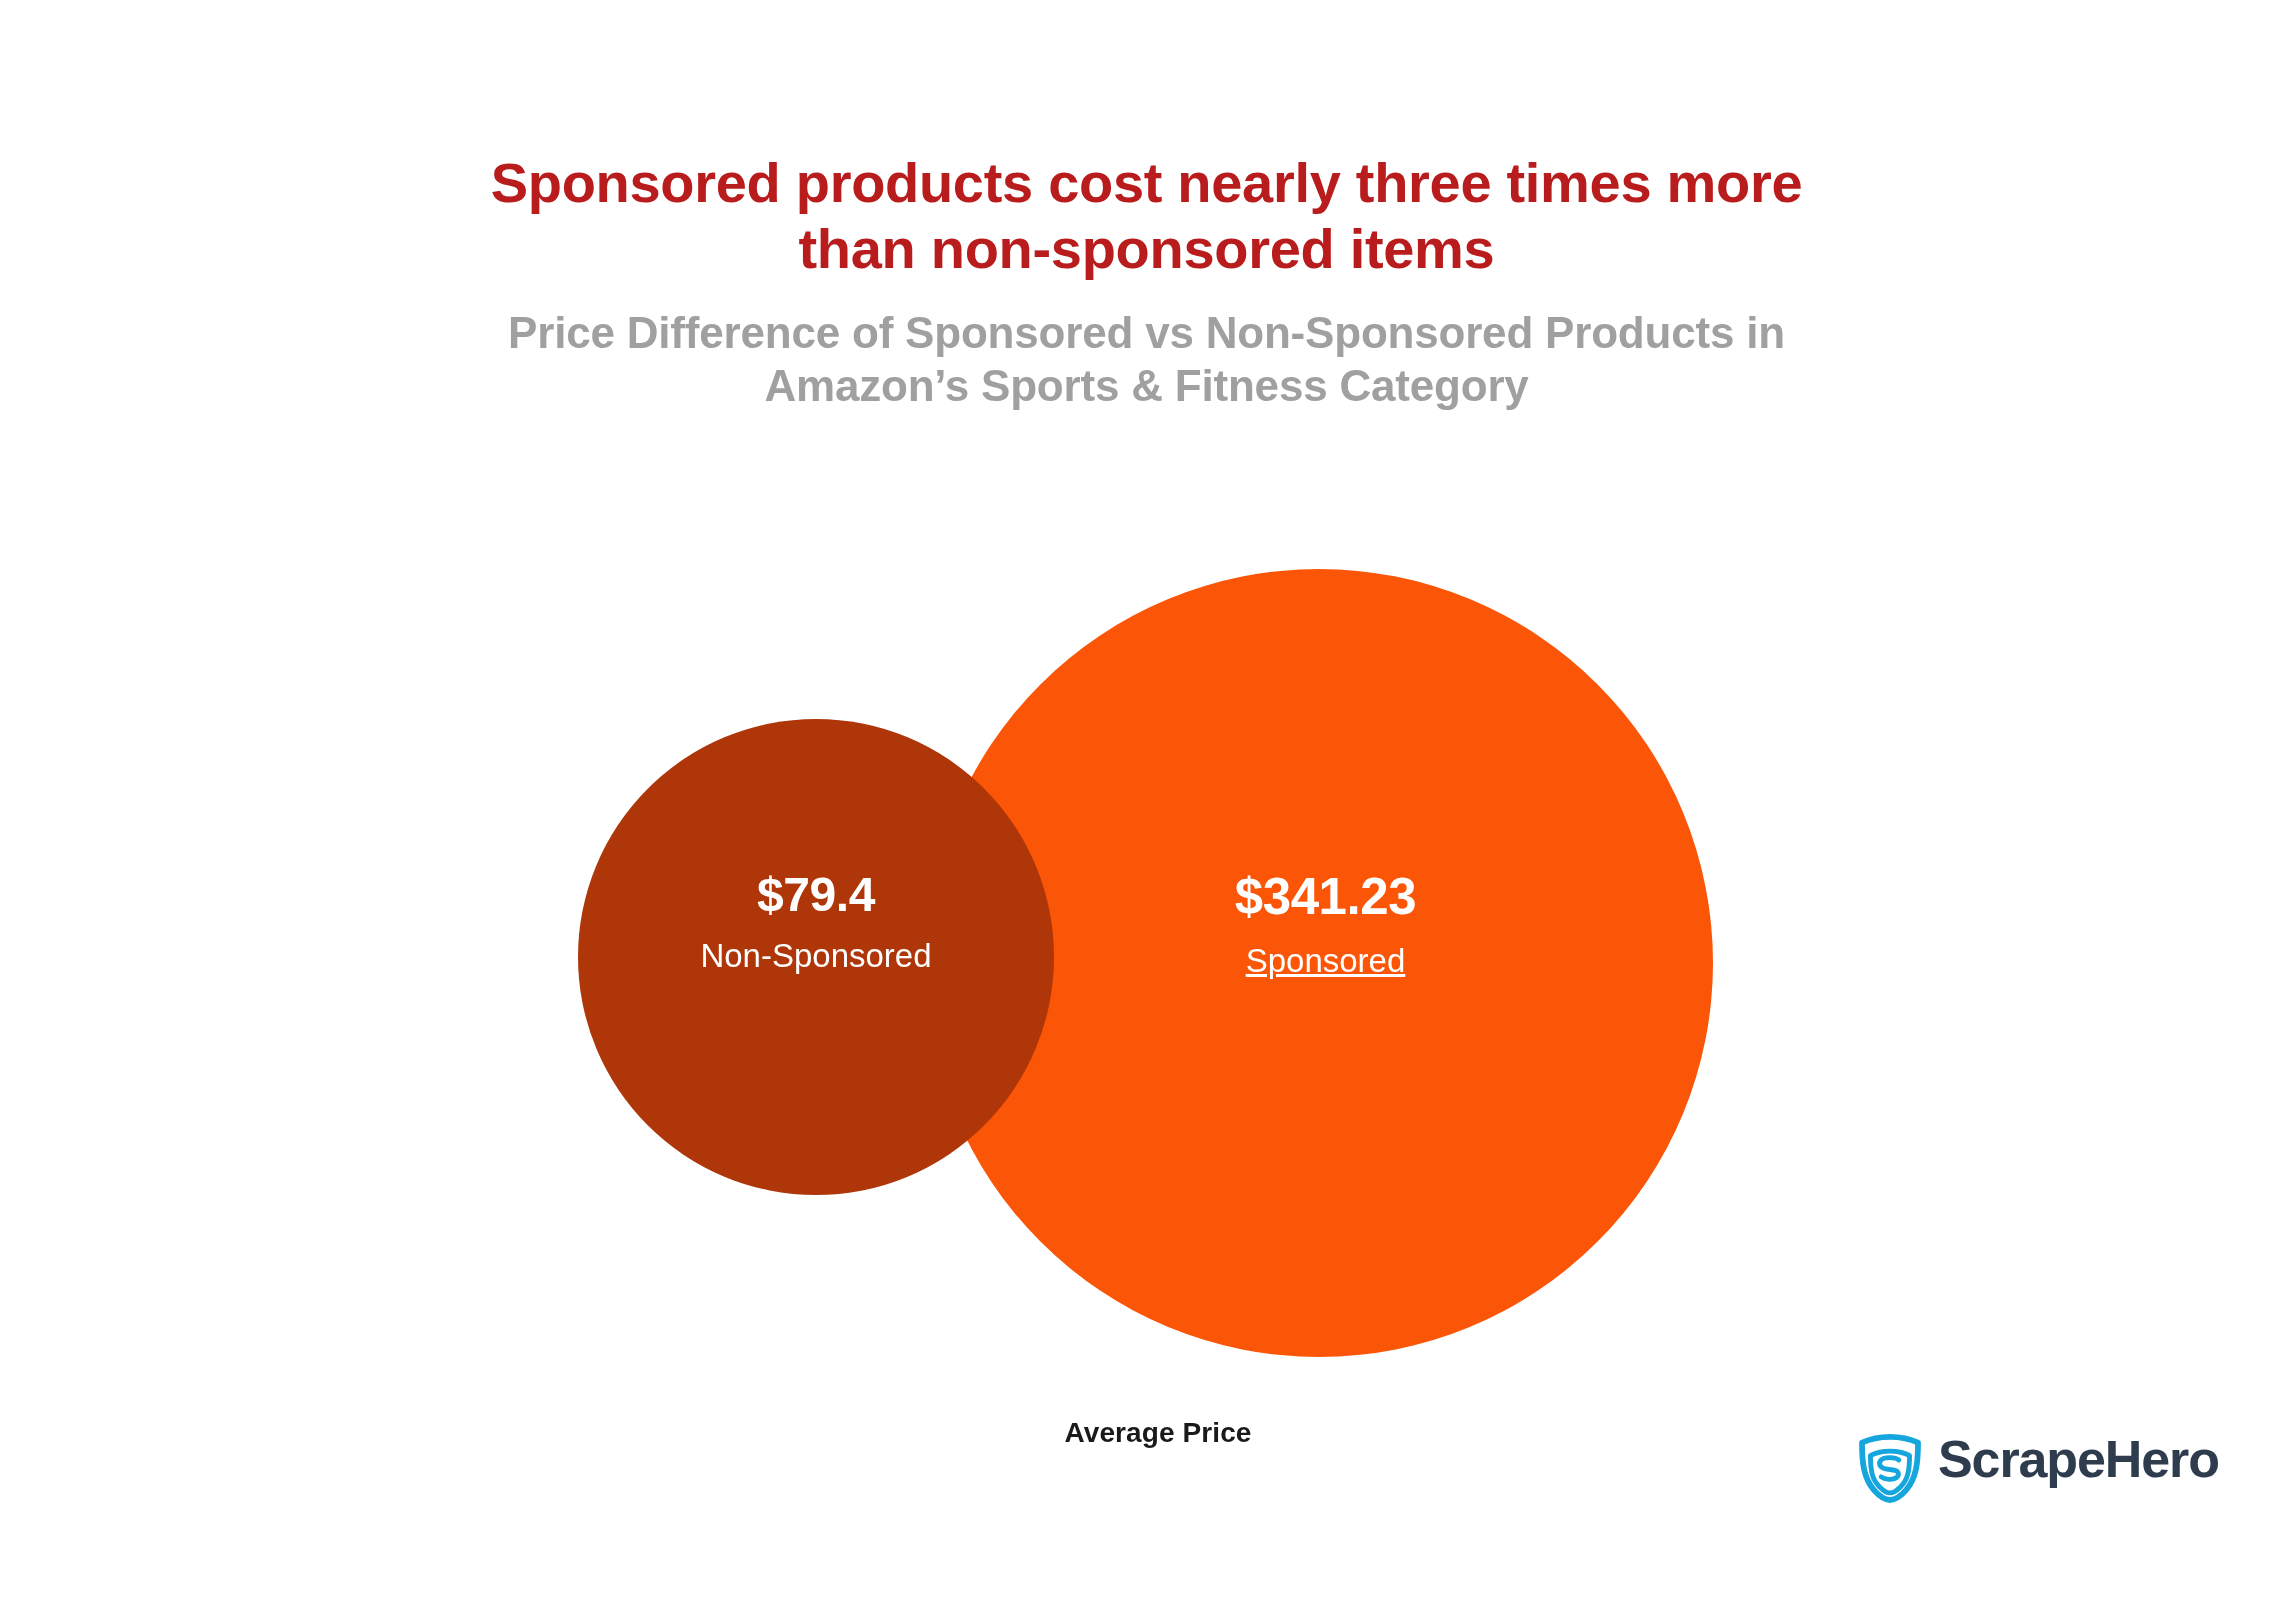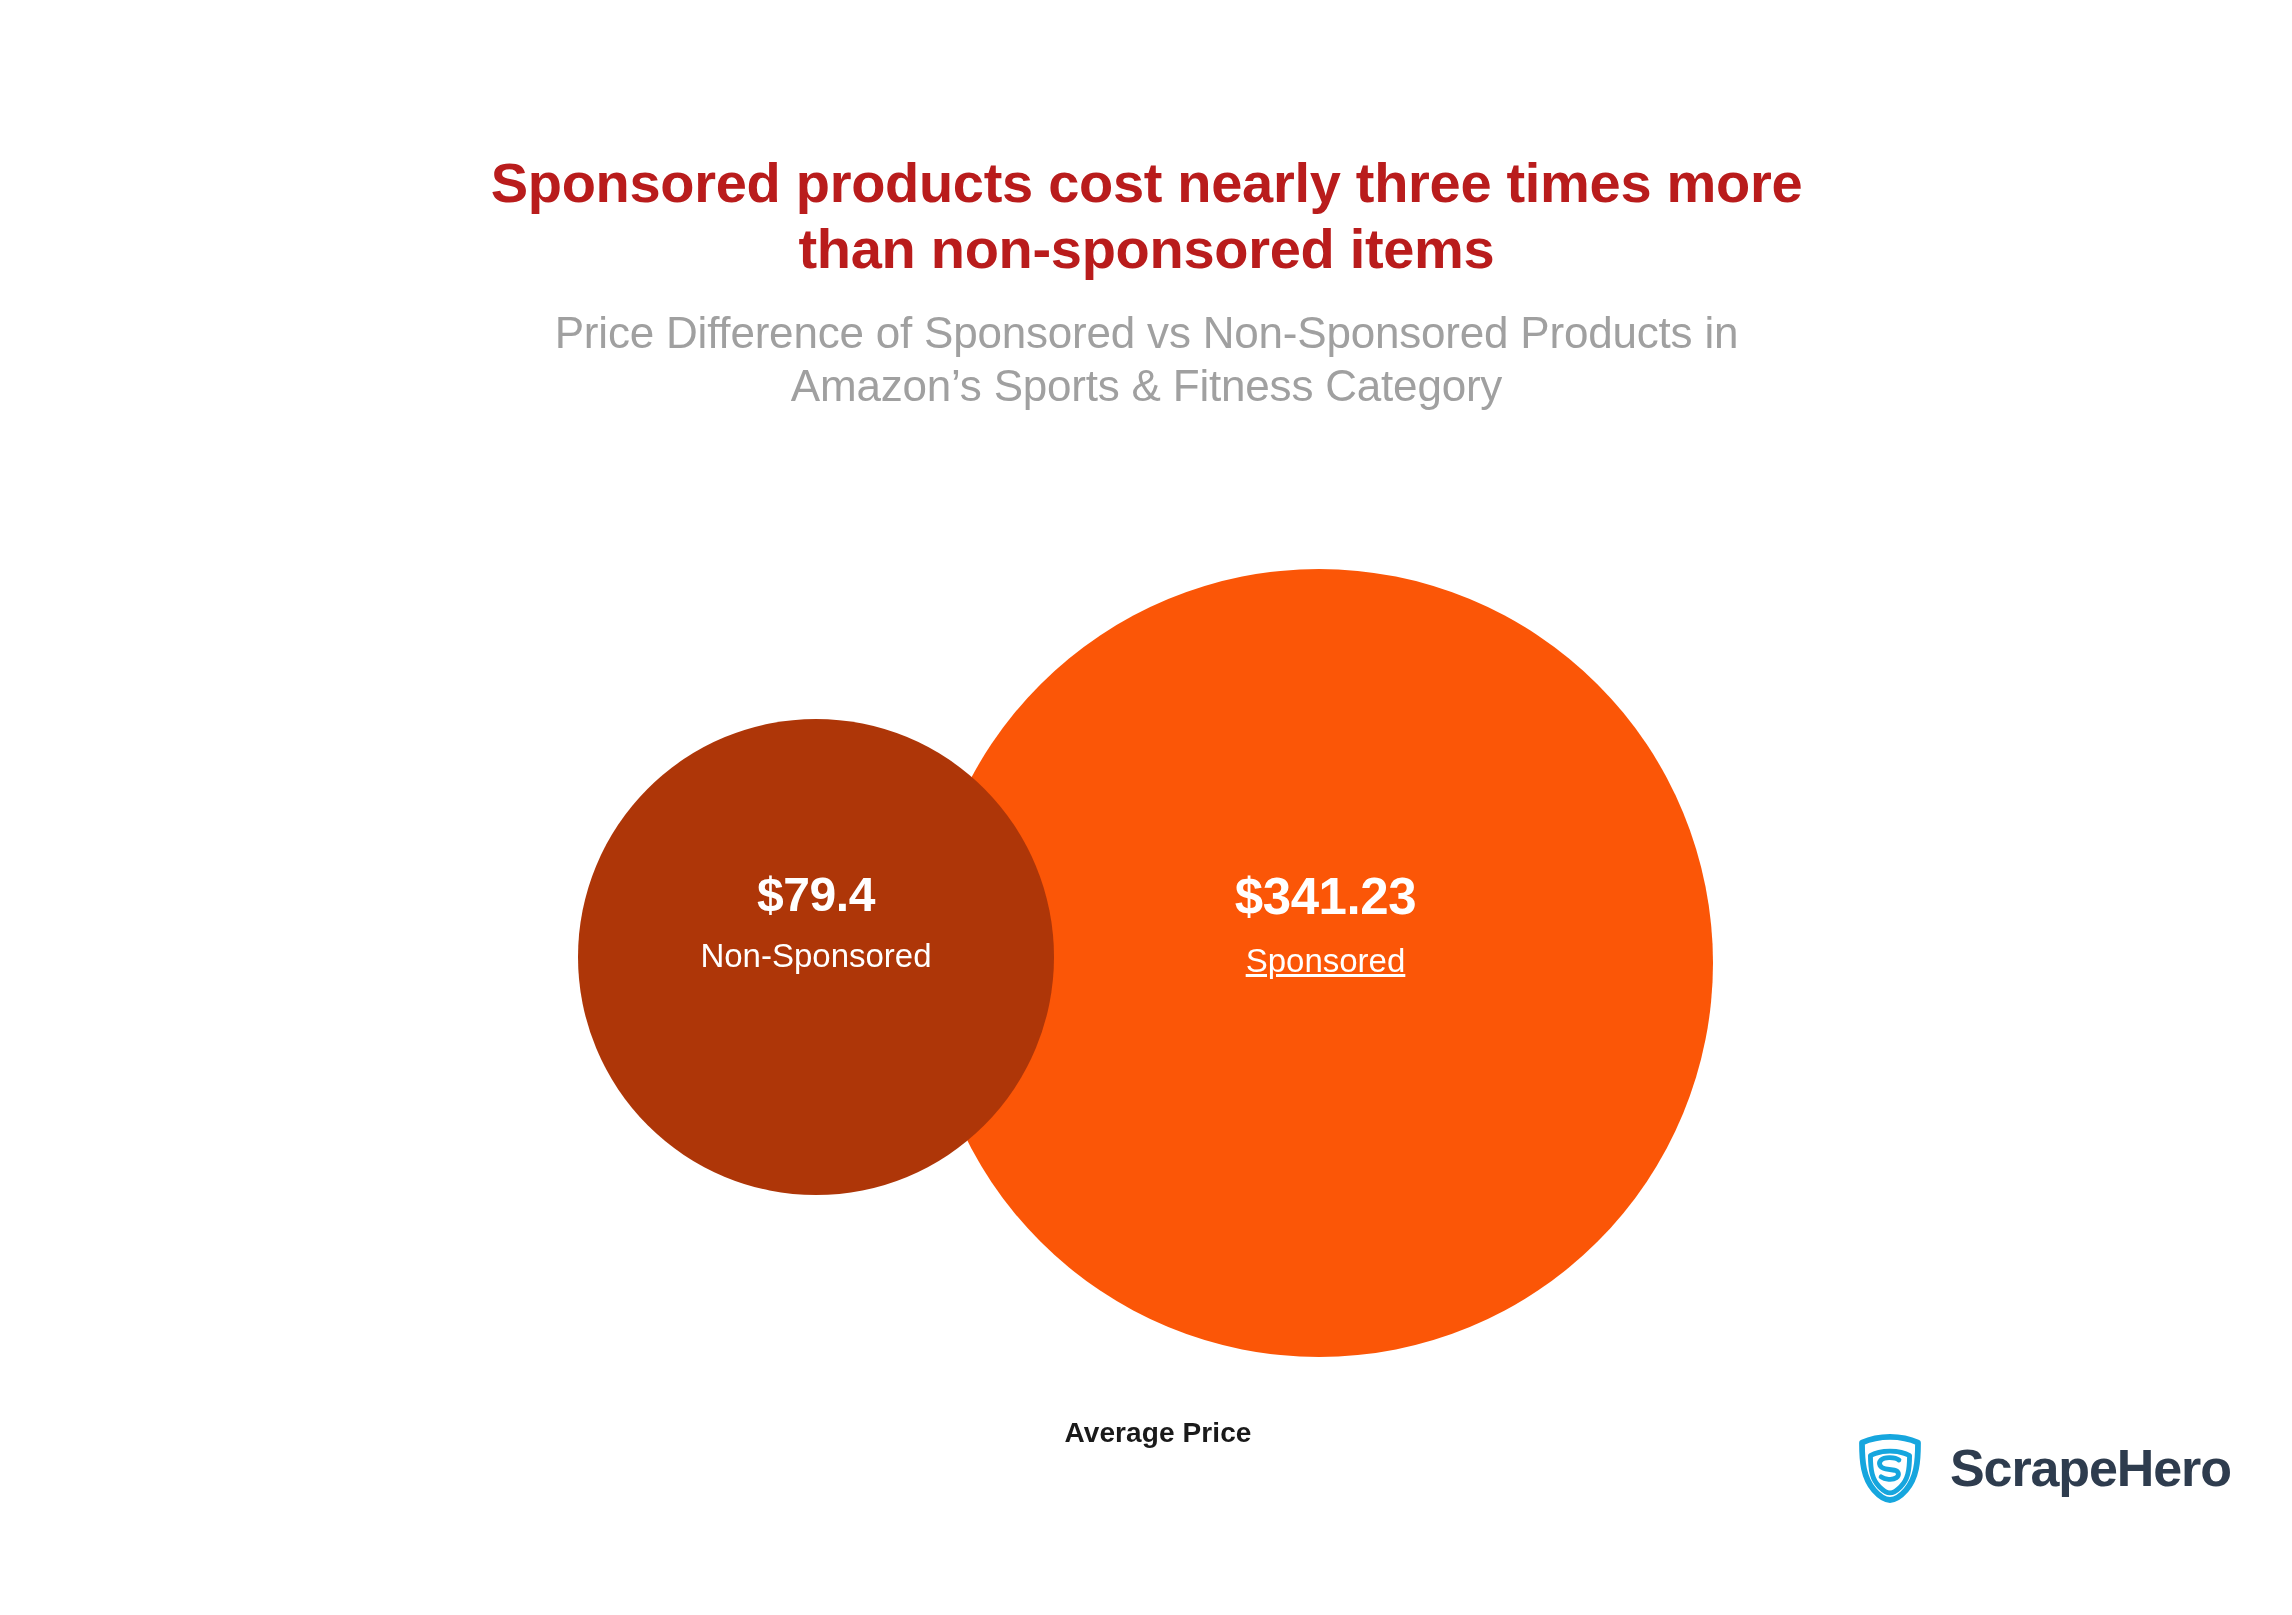--- a/index.html
+++ b/index.html
@@ -33,21 +33,21 @@
     font-weight: 600;
     color: #b91c1c;
     letter-spacing: -0.3px;
     margin: 0 auto;
     width: 1666px;
     white-space: pre-line;
   }
   .chart-subtitle {
     font-size: 44px;
     line-height: 1.20;
-    font-weight: 400;
+    font-weight: 700;
     color: #a0a0a0;
     letter-spacing: -0.2px;
     margin: 25px auto 0 auto;
     width: 1666px;
     white-space: pre-line;
   }
 
   
   .plot {
     position: absolute;
@@ -134,22 +134,21 @@
     color: #1a1a1a;
     letter-spacing: 0.1px;
   }
 
   
   .brand {
     position: absolute;
     left: 1858px;
     top: 1433px;
     display: flex;
-    align-items: center;
-    gap: 28px;
+    gap: 16px;
   }
   .brand-mark { width: 64px; height: 70px; display: block; }
   .brand-name {
     font-size: 52px;
     font-weight: 700;
     color: #2e3c4e;
     letter-spacing: -1.1px;
     line-height: 1;
   }
 </style>

